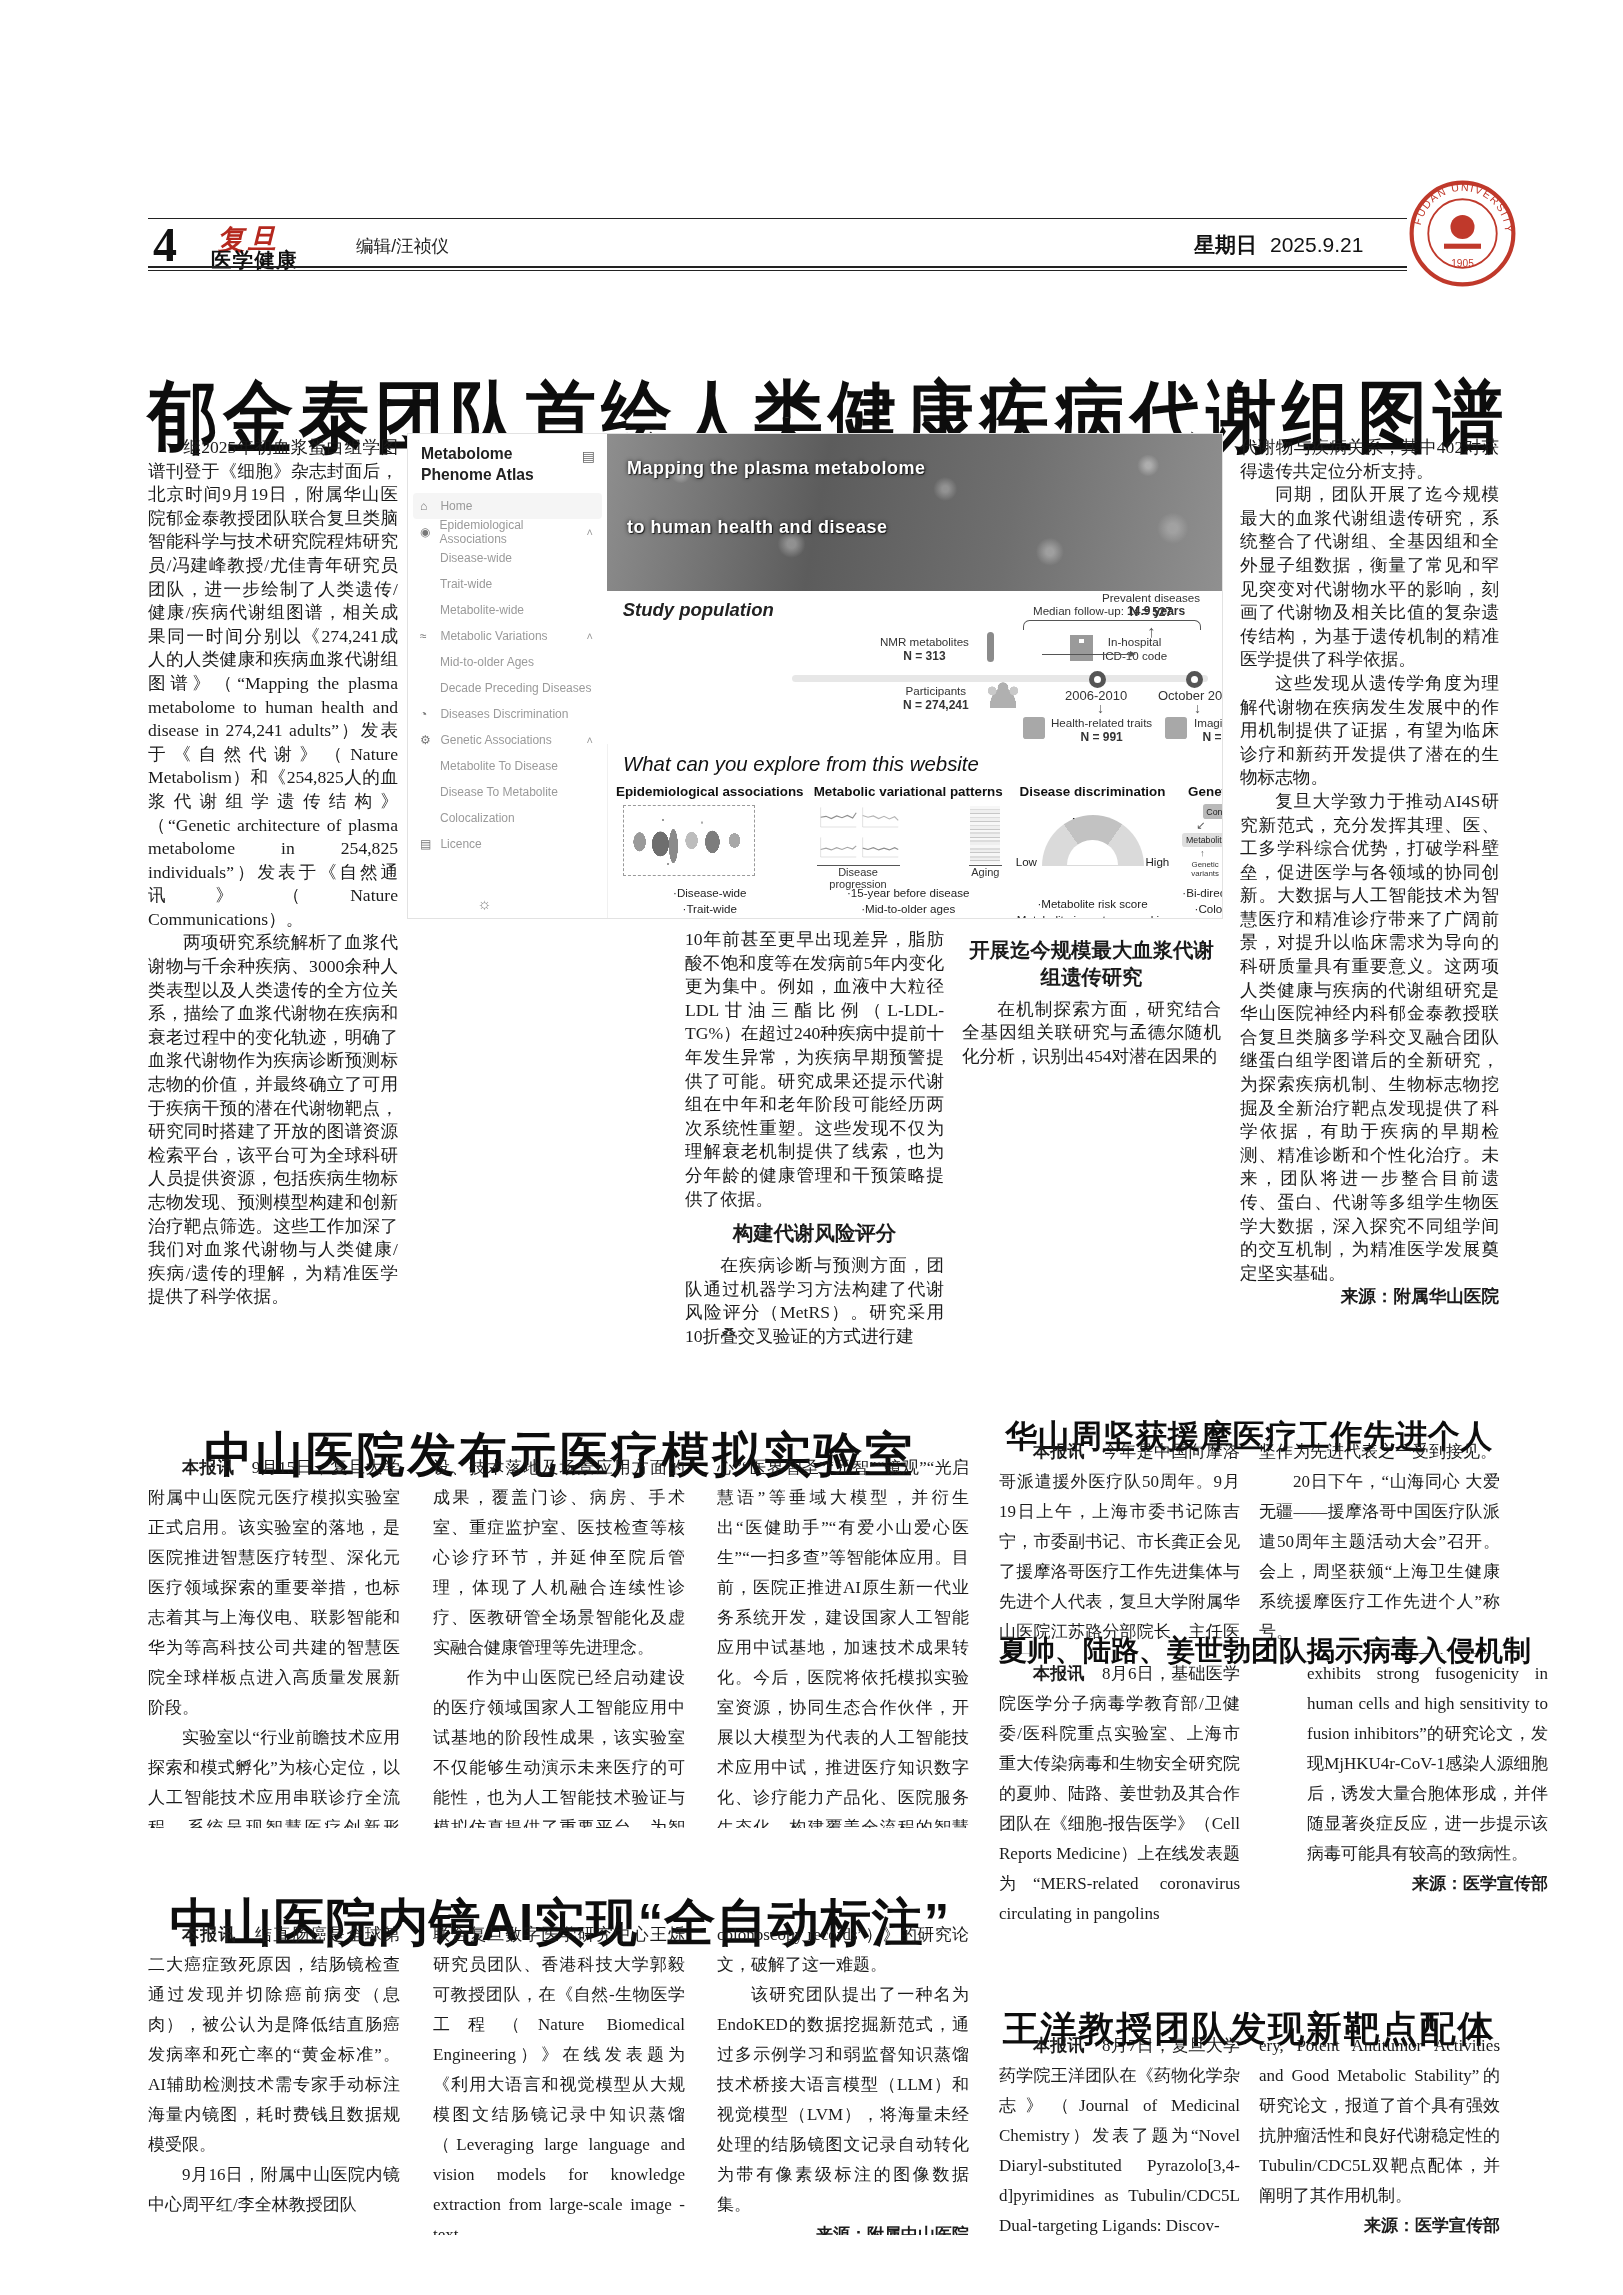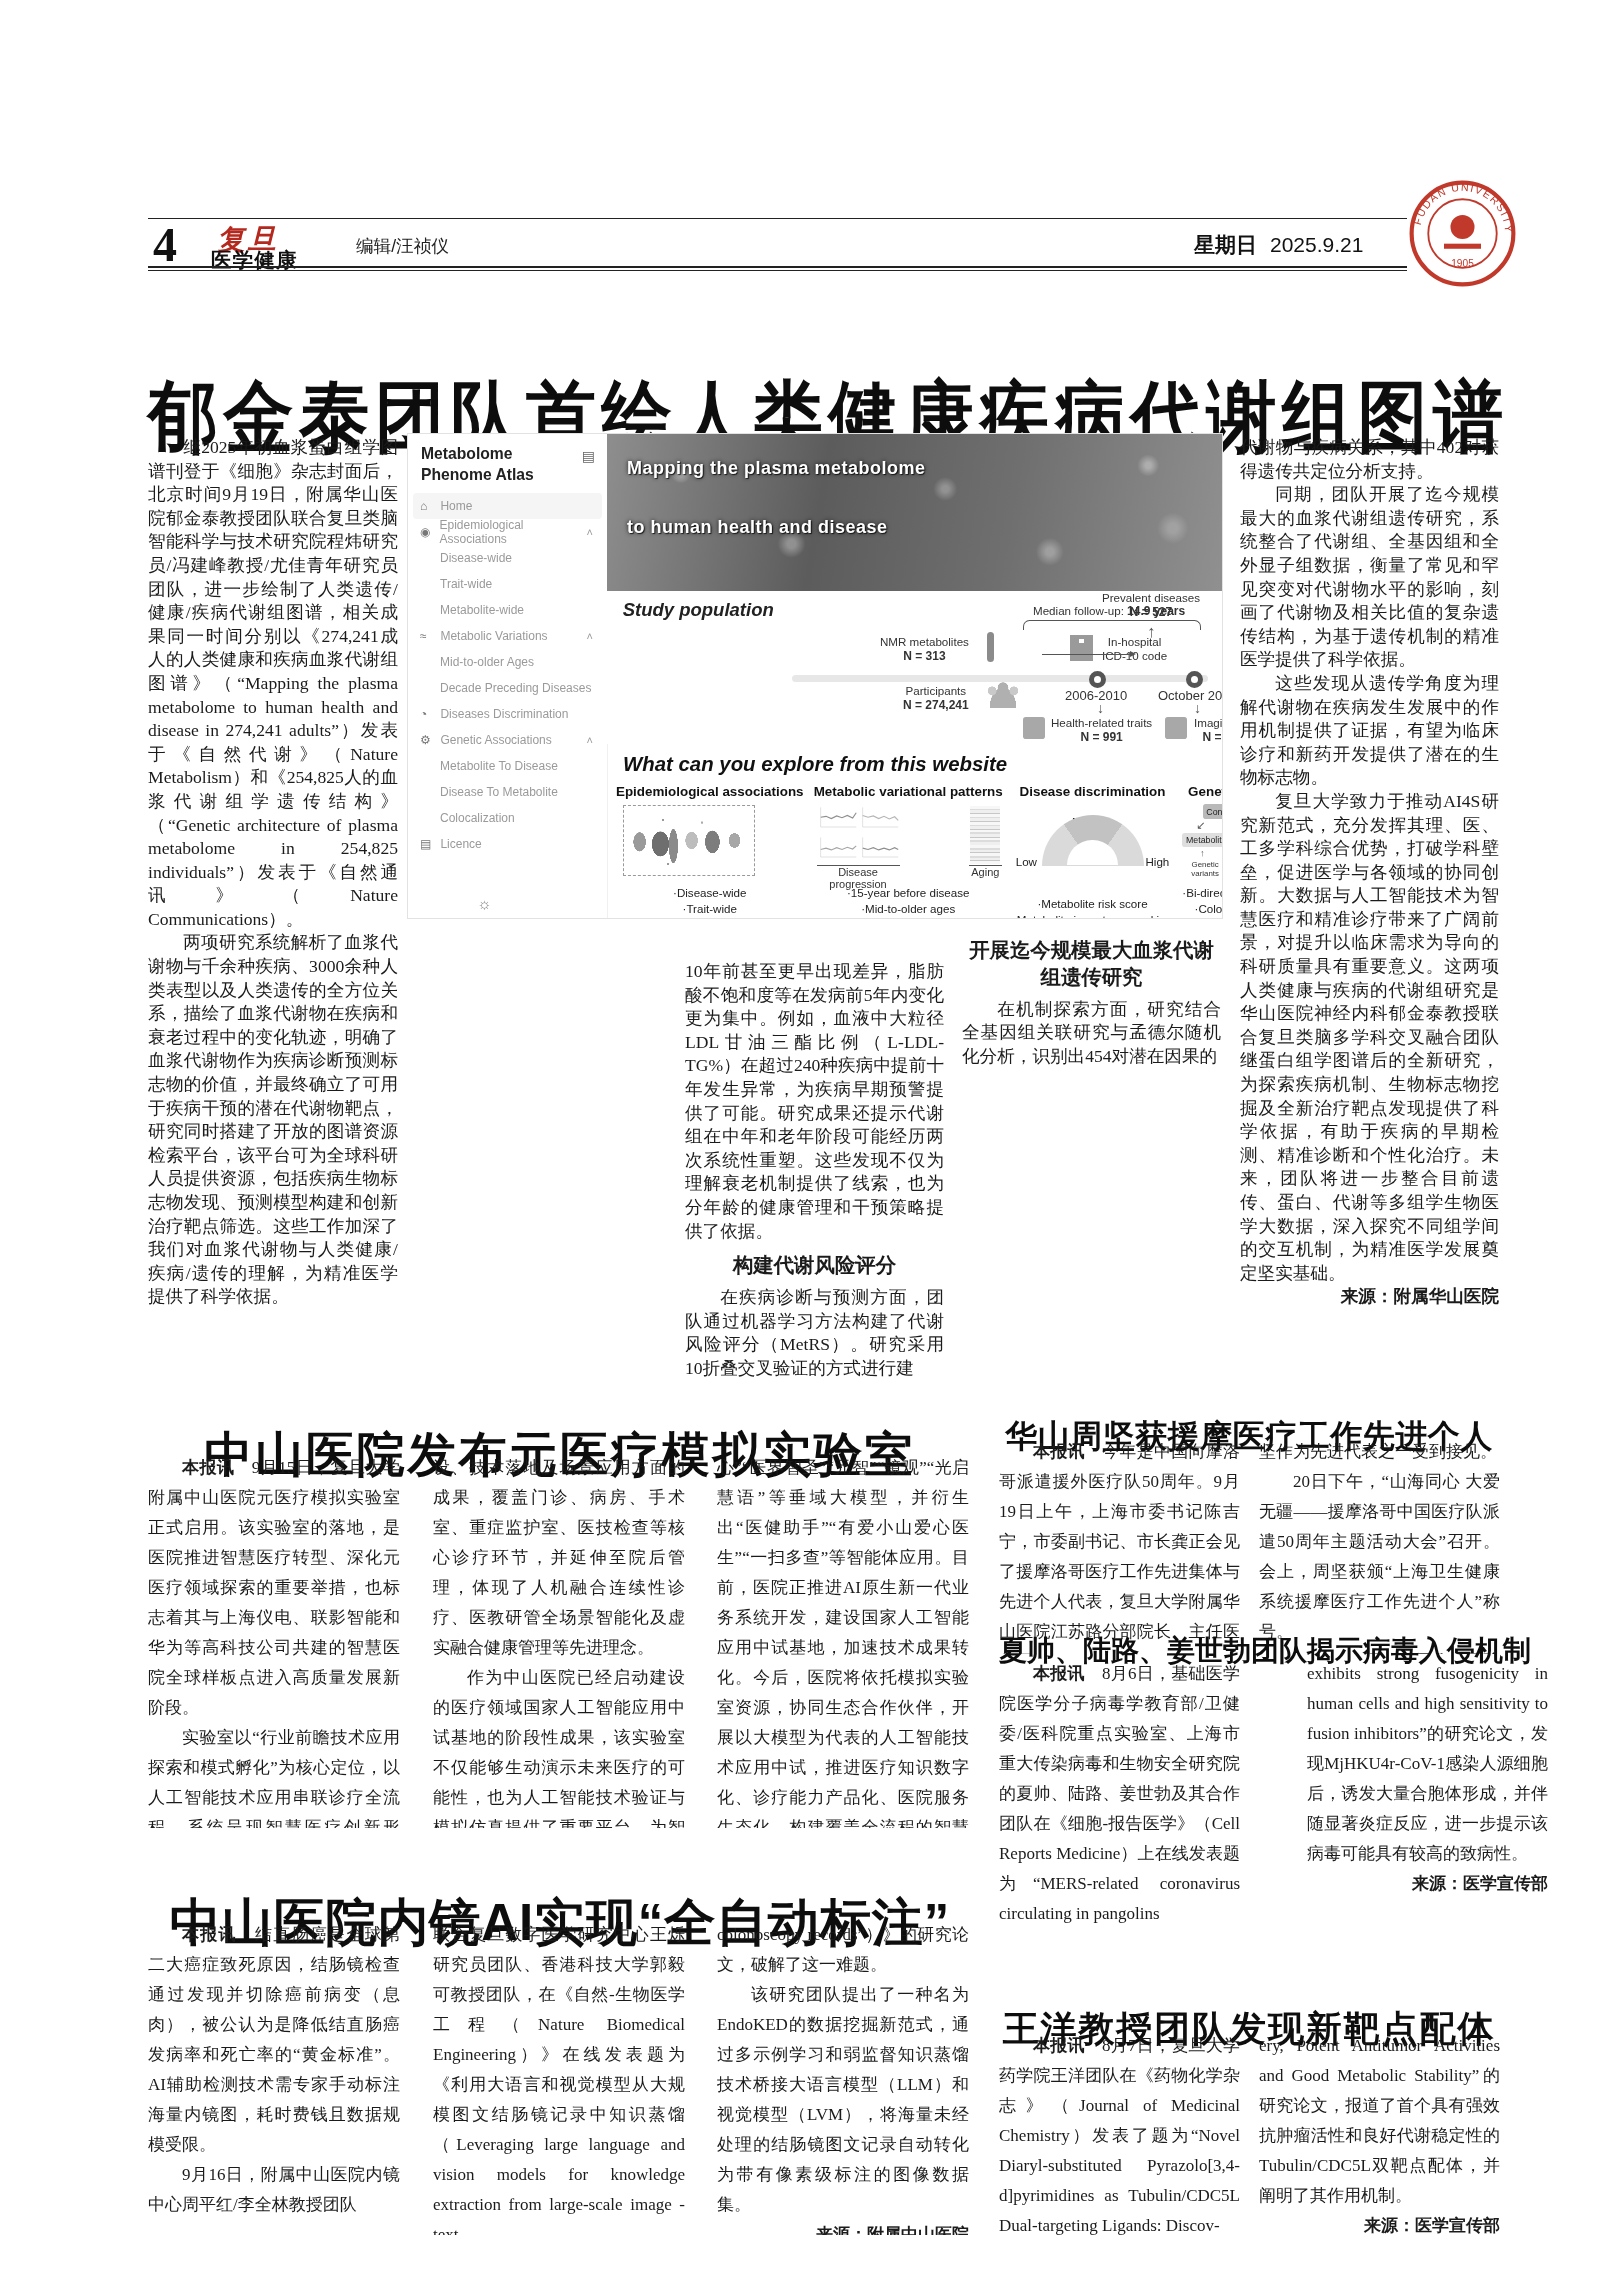--- a/index.html
+++ b/index.html
@@ -66,21 +66,21 @@
   .icon-tube{position:absolute;width:7.4px;height:30px;background:#8b8b8b;border-radius:3.7px;}
   .icon-hospital{position:absolute;width:23px;height:26px;background:#9a9a9a;}
   .icon-hospital:after{content:"";position:absolute;left:9.3px;top:3.7px;width:4.6px;height:4.6px;background:#fff;}
   .icon-people{position:absolute;width:34px;height:26px;
     background:radial-gradient(circle at 50% 22%,#b0b0b0 5.1px,transparent 5.6px),
       radial-gradient(circle at 18% 34%,#c9c9c9 4.2px,transparent 4.6px),
       radial-gradient(circle at 82% 34%,#c9c9c9 4.2px,transparent 4.6px),
       radial-gradient(ellipse at 50% 100%,#b0b0b0 55%,transparent 56%);}
   .icon-sm{position:absolute;width:22px;height:22px;background:#a8a8a8;border-radius:2.8px;}
   
-  #explore-heading{position:absolute;left:215px;top:319px;font-size:20.4px;font-weight:bold;font-style:italic;color:#111;}
+  #explore-heading{position:absolute;left:215px;top:319px;font-size:20.4px;font-weight:normal;font-style:italic;color:#111;}
   #panels{position:absolute;left:208px;top:350px;width:602px;height:130px;display:flex;gap:10.2px;}
   .panel{flex:1;text-align:center;}
   .panel-title{font-size:13.4px;font-weight:bold;color:#111;margin-bottom:4.6px;white-space:nowrap;}
   .panel-fig{position:relative;height:78px;margin-bottom:3.7px;}
   .panel-bullets div{font-size:11.6px;color:#222;line-height:15.3px;white-space:nowrap;}
   .blob-box{position:absolute;left:6.5px;top:1.9px;width:130px;height:69px;border:0.9px dashed #999;
     background:
       radial-gradient(ellipse 10.2px 15.7px at 12% 52%,#9a9a9a 60%,transparent 62%),
       radial-gradient(ellipse 14px 20.4px at 28% 55%,#6e6e6e 60%,transparent 62%),
       radial-gradient(ellipse 7.4px 28px at 38% 58%,#8a8a8a 60%,transparent 62%),
@@ -329,21 +329,21 @@
 
         </div>
         <div class="panel-bullets">
           <div>·Bi-directional Mandelization</div>
           <div>·Colocalization analysis</div>
         </div>
       </div>
     </div>
   </div>
 
-  <div class="col main-body" style="left:685px;top:928px;width:259px;height:437px;margin-top:32px;">
+  <div class="col main-body" style="left:685px;top:928px;width:259px;height:437px;">
     <p>10年前甚至更早出现差异，脂肪酸不饱和度等在发病前5年内变化更为集中。例如，血液中大粒径LDL甘油三酯比例（L-LDL-TG%）在超过240种疾病中提前十年发生异常，为疾病早期预警提供了可能。研究成果还提示代谢组在中年和老年阶段可能经历两次系统性重塑。这些发现不仅为理解衰老机制提供了线索，也为分年龄的健康管理和干预策略提供了依据。</p>
     <h3 class="subhead">构建代谢风险评分</h3>
     <p class="ind">在疾病诊断与预测方面，团队通过机器学习方法构建了代谢风险评分（MetRS）。研究采用10折叠交叉验证的方式进行建</p>
   </div>
   <div class="col main-body" style="left:962px;top:928px;width:259px;height:437px;">
     <h3 class="subhead">开展迄今规模最大血浆代谢组遗传研究</h3>
     <p class="ind">在机制探索方面，研究结合全基因组关联研究与孟德尔随机化分析，识别出454对潜在因果的</p>
   </div>
   <div class="col main-body" style="left:1240px;top:436px;width:259px;height:930px;">
     <p>代谢物与疾病关系，其中402对获得遗传共定位分析支持。</p>

